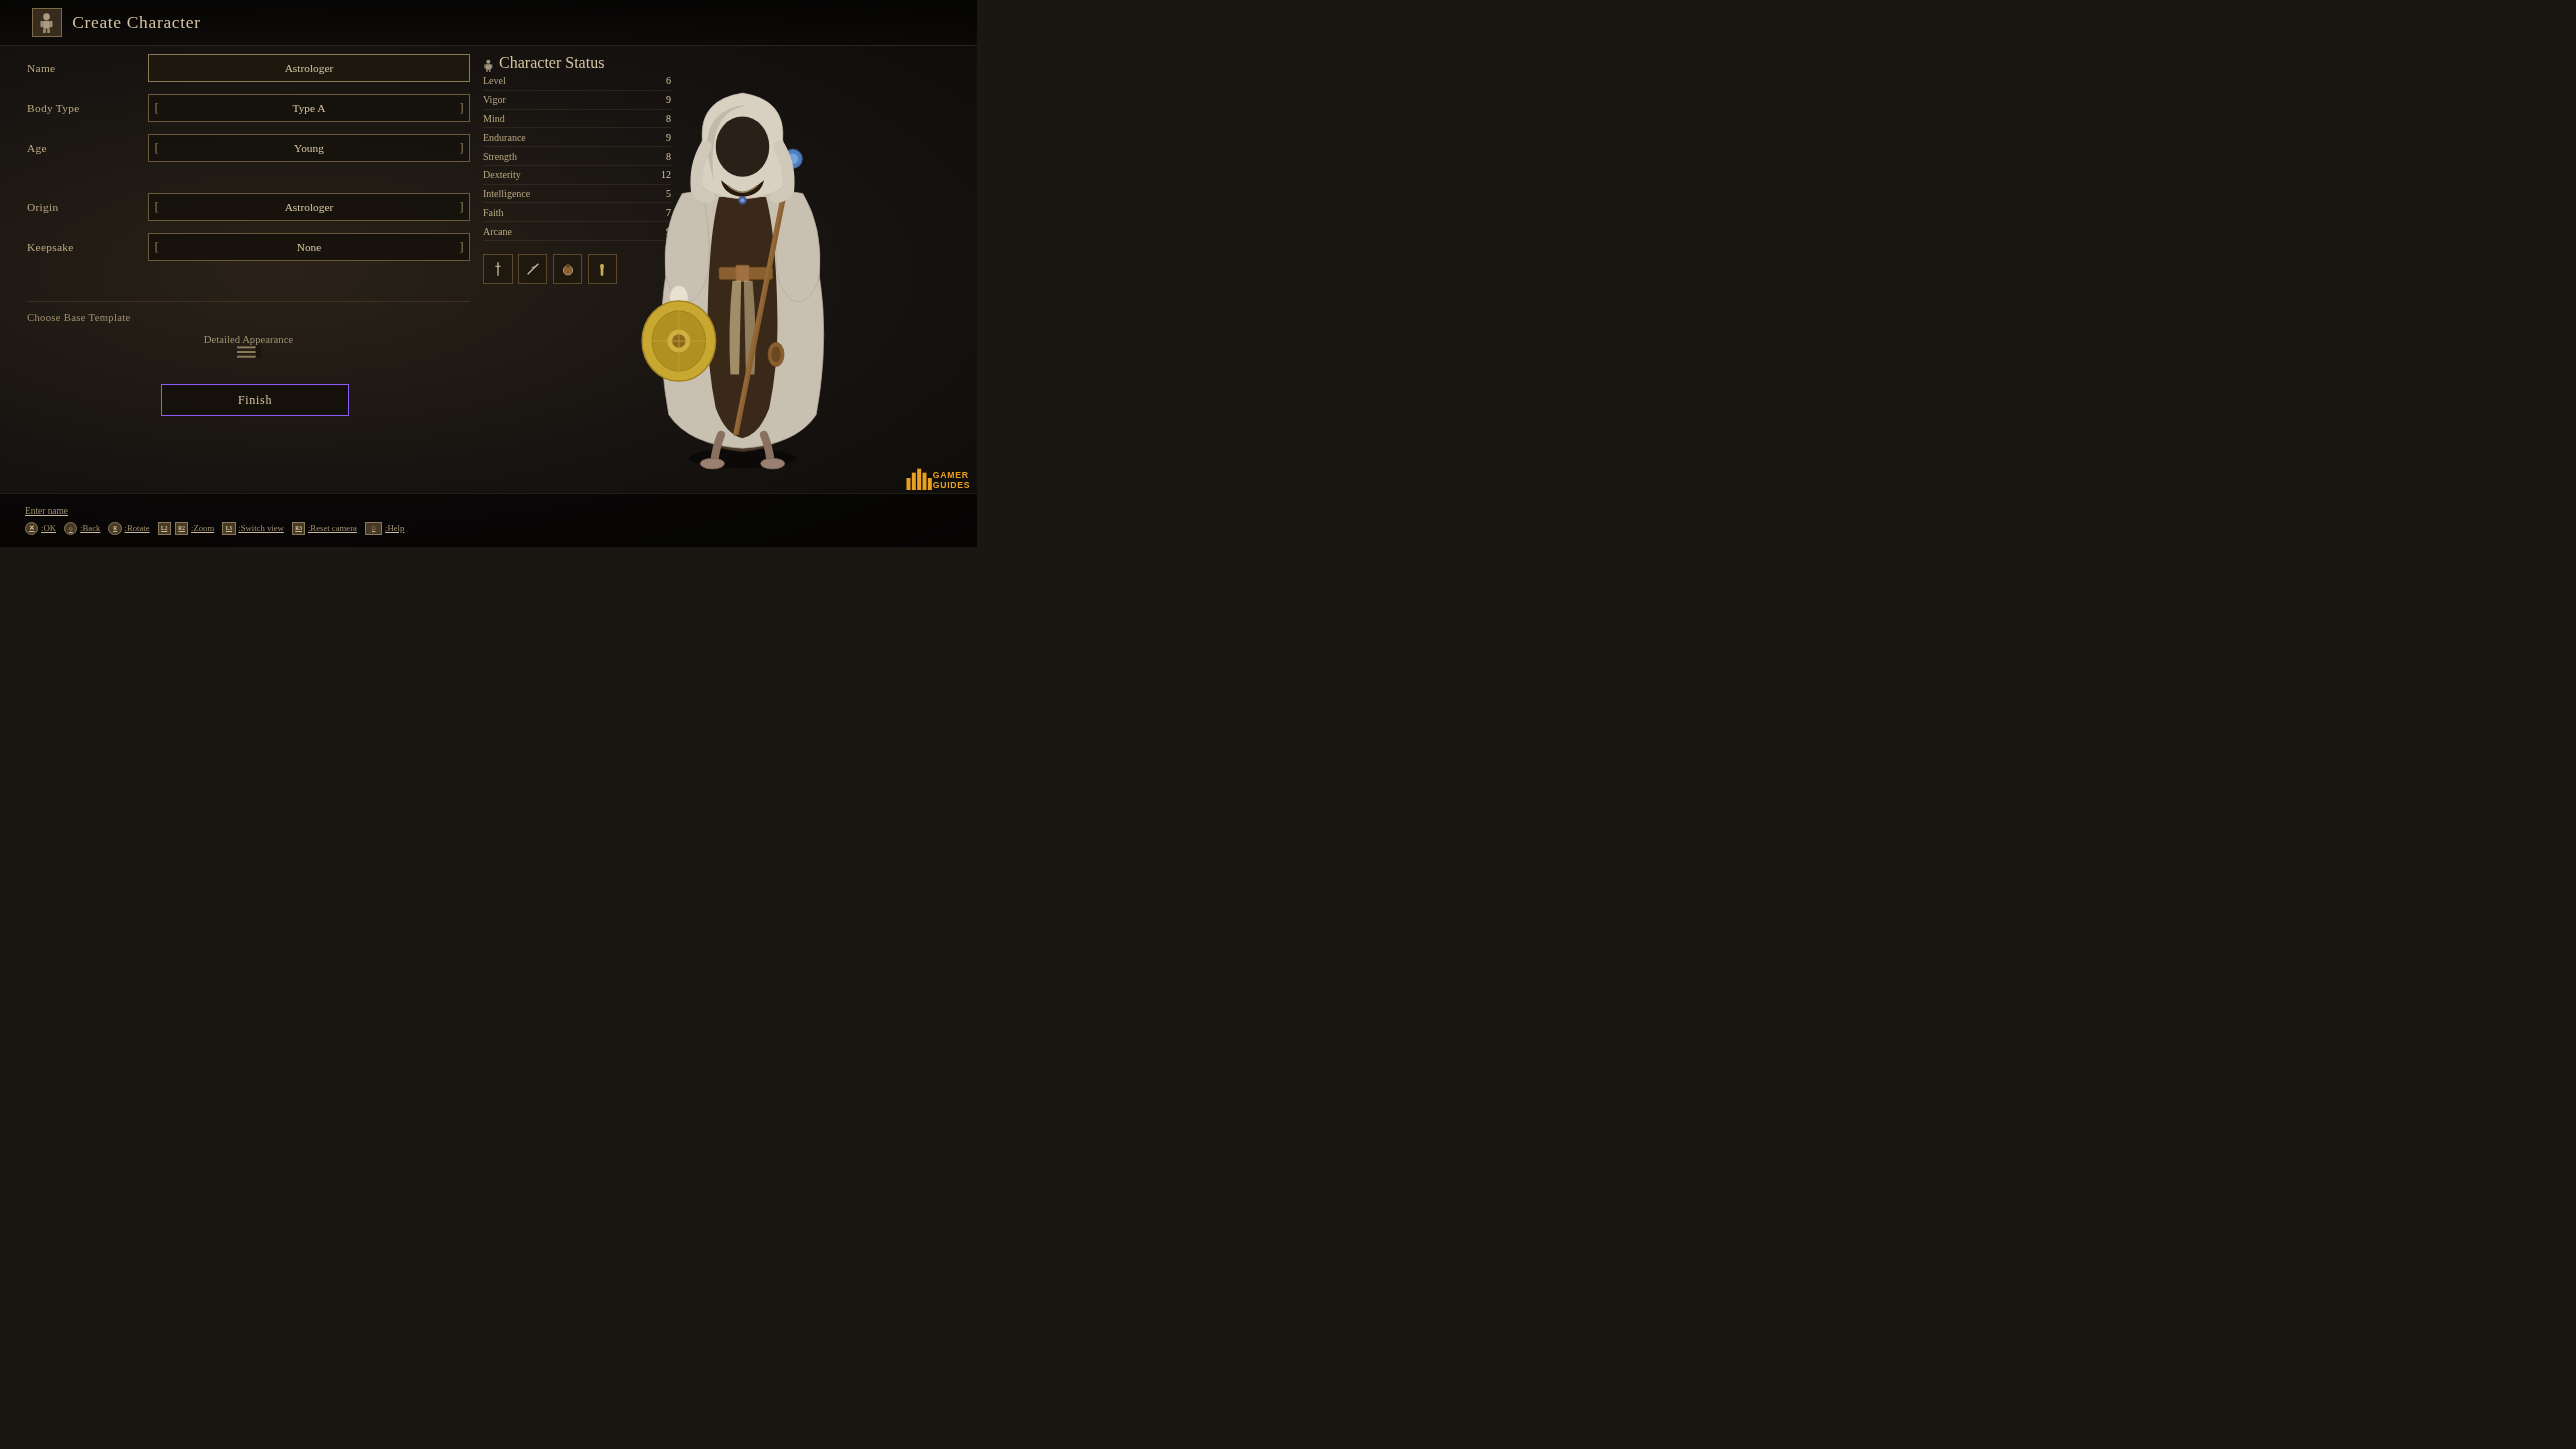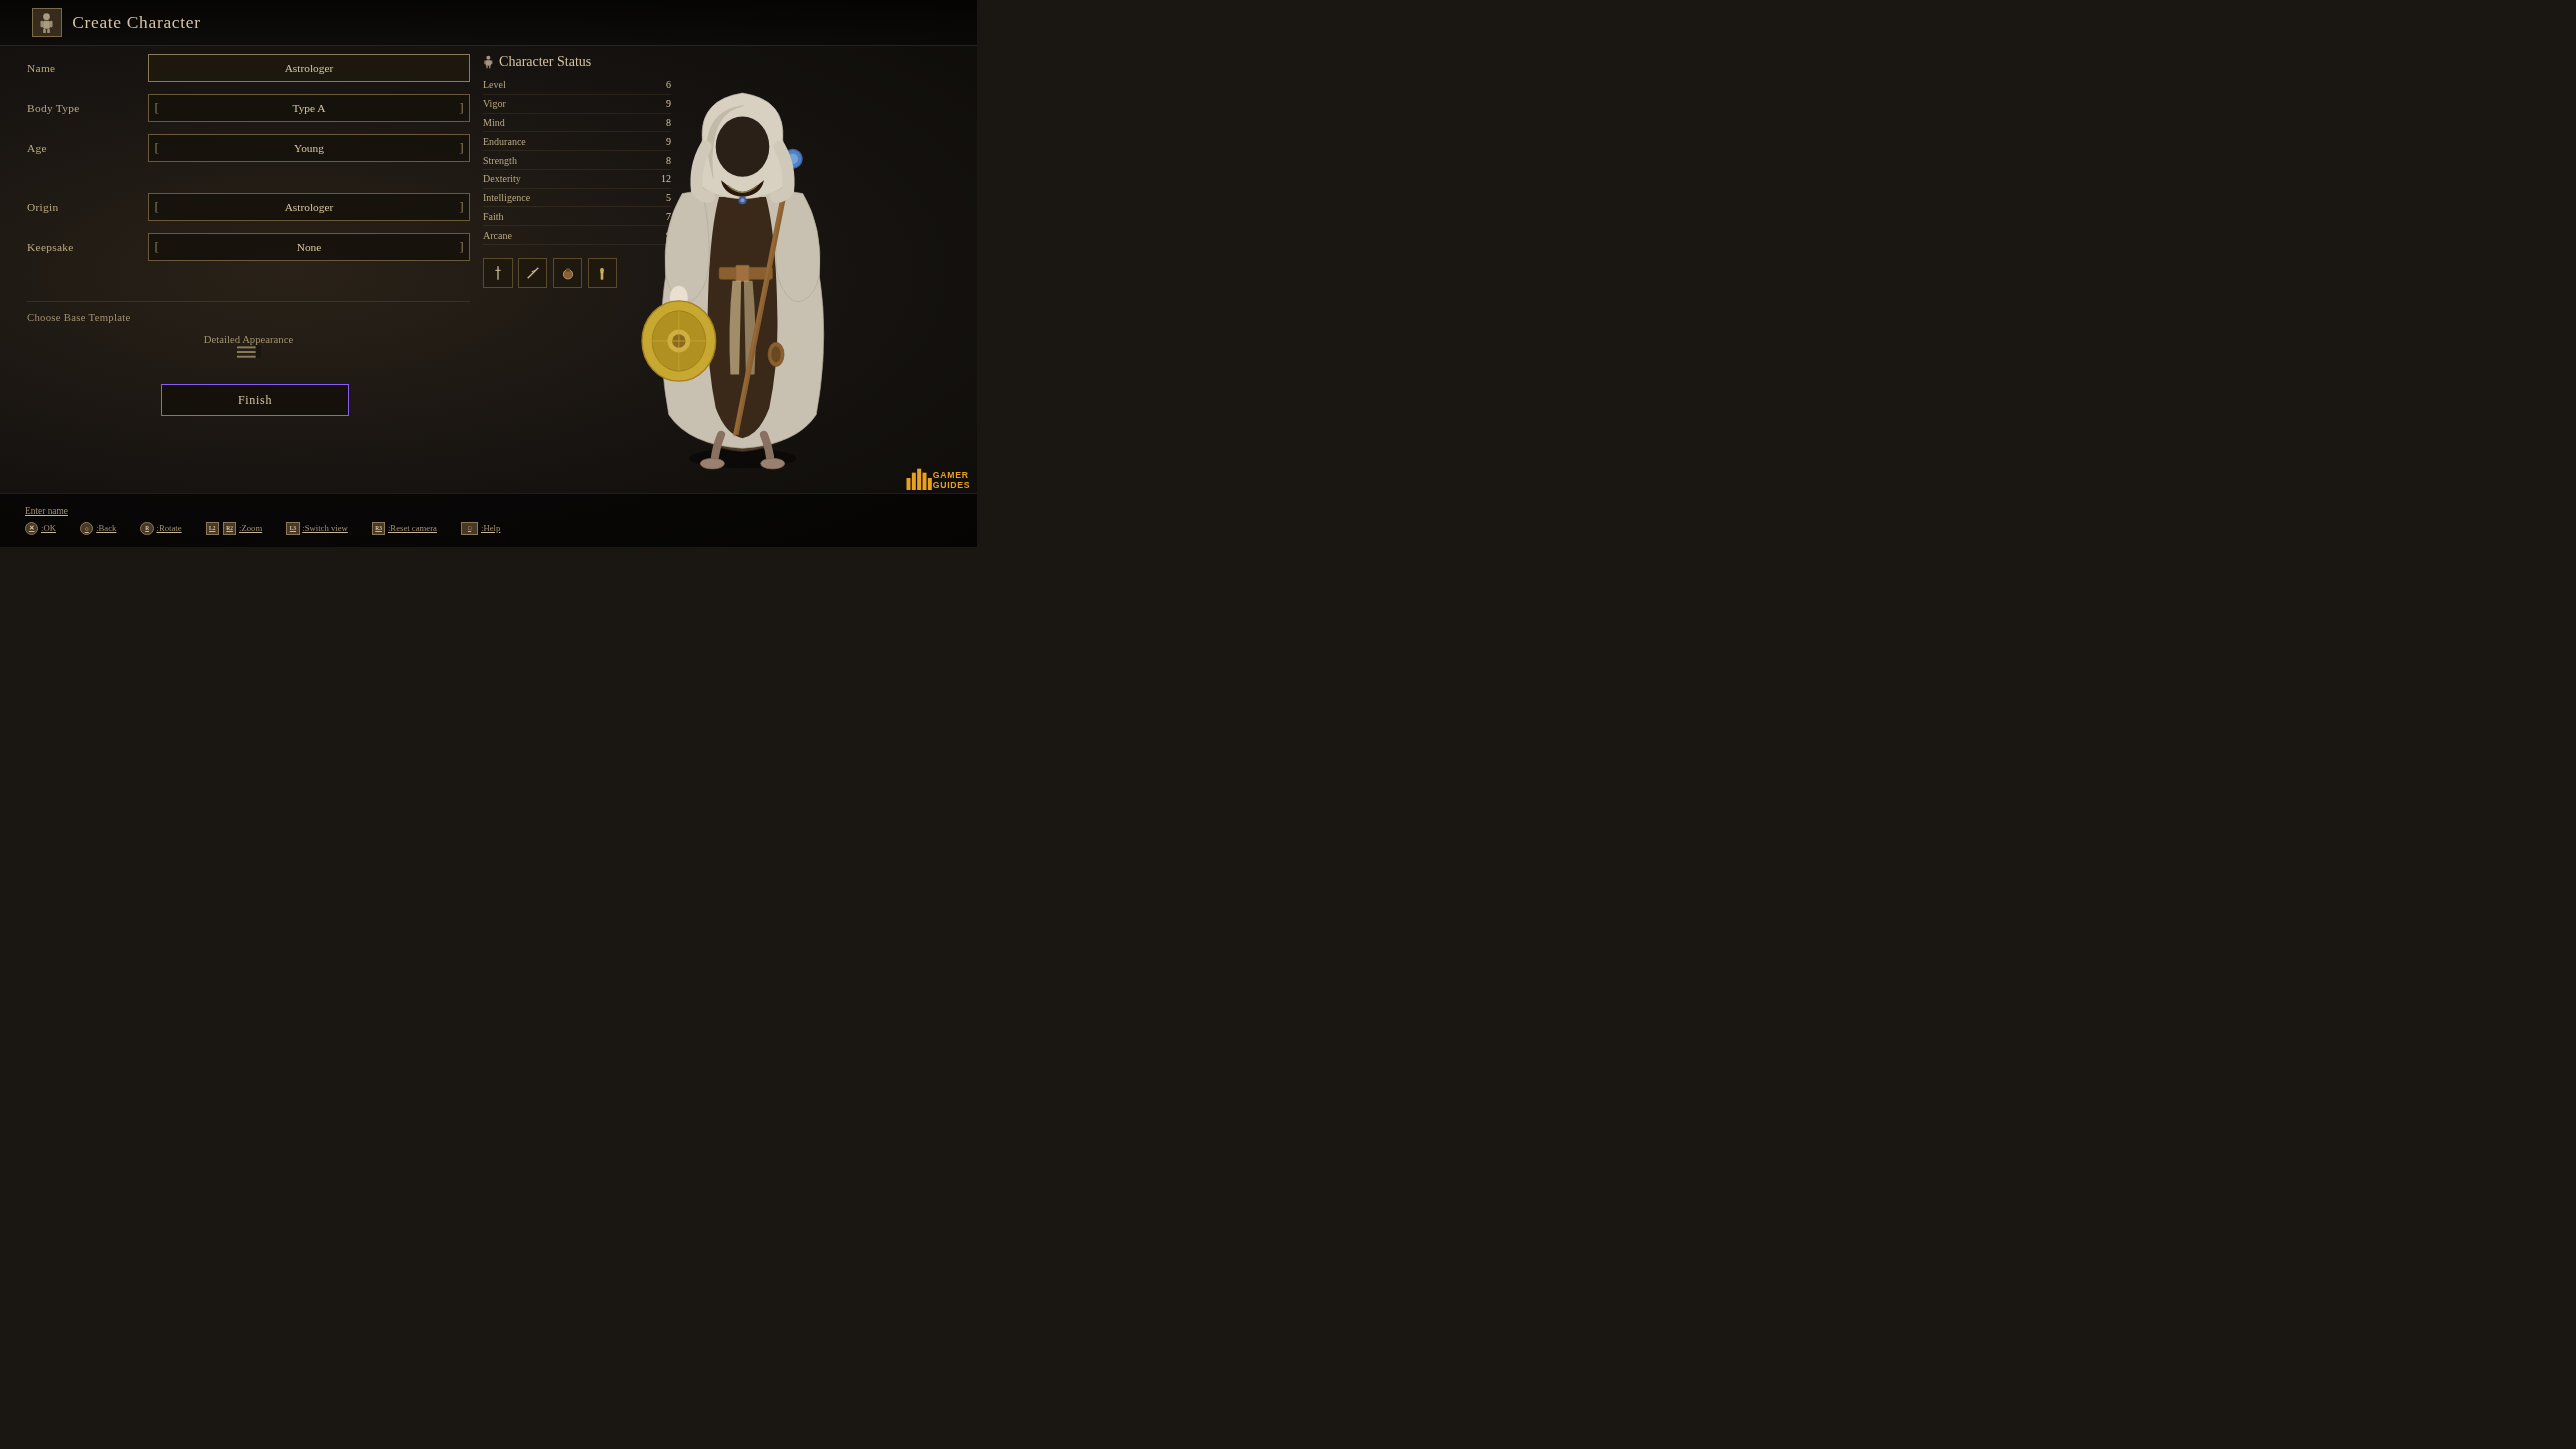--- a/index.html
+++ b/index.html
@@ -189,21 +189,21 @@
 
     .enter-name {
       font-size: 9.4px;
       color: #a09070;
       margin-bottom: 5.4px;
     }
 
     .controls {
       display: flex;
       align-items: center;
-      gap: 24px;
+      gap: 8px;
       font-size: 8.7px;
       color: #a09070;
     }
 
     .ctrl-btn {
       display: inline-flex;
       align-items: center;
       gap: 2.7px;
     }
 
@@ -237,23 +237,23 @@
     
     .right-panel {
       position: absolute;
       top: 54px;
       left: 483px;
       width: 188px;
     }
 
     .status-header {
       display: flex;
-      align-items: center;
-      margin-bottom: 6px;
-      font-size: 14px;
+      align-items: flex-end;
+      margin-bottom: 0;
+      font-size: 16px;
       color: #d4c4a0;
       gap: 5.4px;
     }
 
     .status-row {
       display: flex;
       justify-content: space-between;
       align-items: center;
       padding: 3.4px 0;
       border-bottom: 0.7px solid rgba(120,100,70,0.2);

